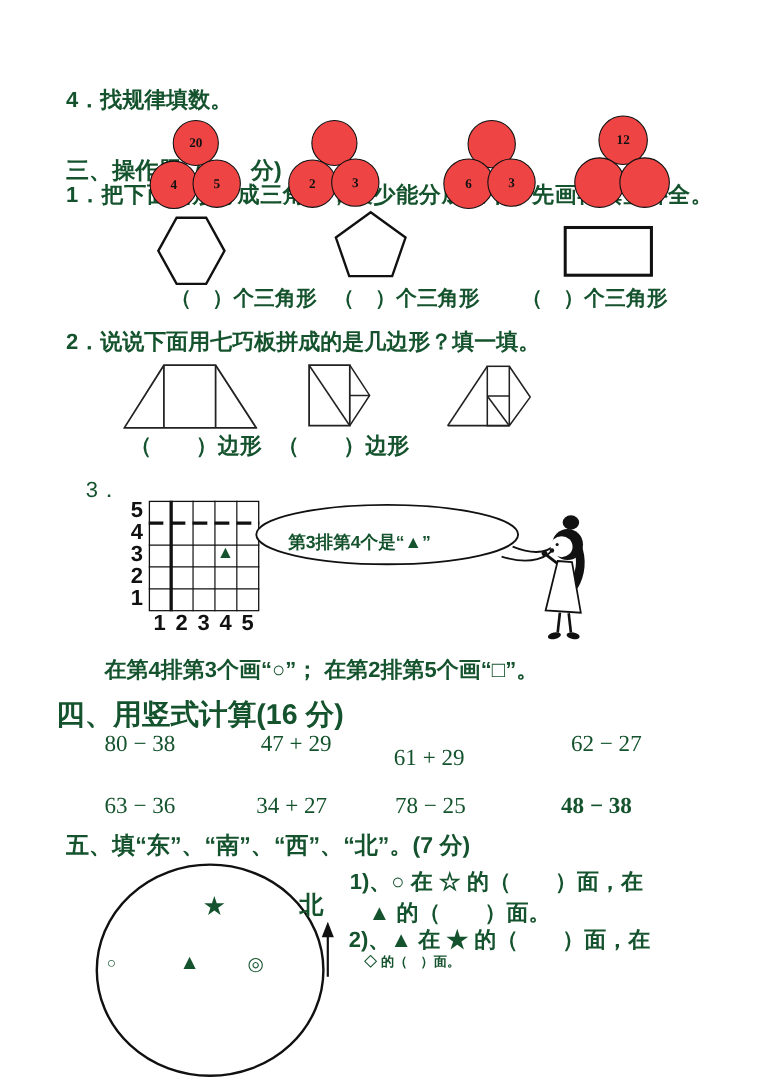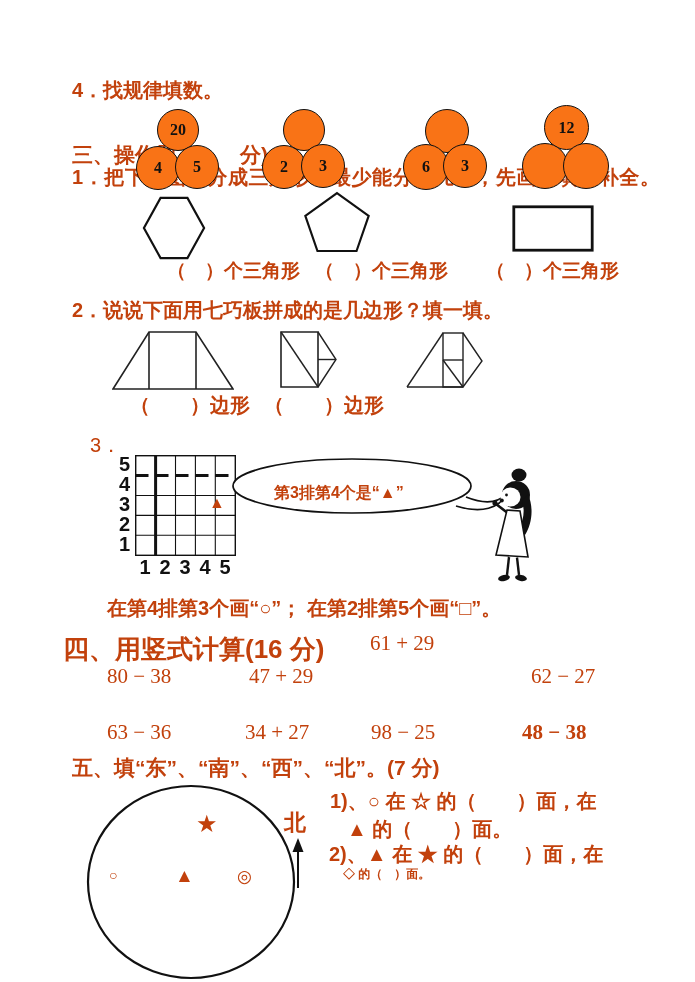--- a/index.html
+++ b/index.html
@@ -1,23 +1,23 @@
 <!DOCTYPE html>
 <html><head>
 <meta charset="utf-8">
 <style>
   html,body{margin:0;padding:0;background:#e8e8e8;}
   .page{position:relative;width:695px;height:982px;background:#ffffff;margin:0 auto;
         overflow:hidden;font-family:"Liberation Sans",sans-serif;color:#111;}
-  .t{position:absolute;white-space:nowrap;color:#c2410c;margin-left:12px;}
+  .t{position:absolute;white-space:nowrap;color:#14532d;}
   .cjk{font-weight:700;}
   .serif{font-family:"Liberation Serif",serif;font-weight:400;}
-  .pcircle{position:absolute;background:#f97316;border:1.6px solid #111;border-radius:50%;
+  .pcircle{position:absolute;background:#ef4444;border:1.6px solid #111;border-radius:50%;
            display:flex;align-items:center;justify-content:center;z-index:2;
-           font-family:"Liberation Serif",serif;font-weight:700;font-size:16px;}
+           font-family:"Liberation Serif",serif;font-weight:700;font-size:12px;}
   .under{z-index:1;}
   .glabel{position:absolute;font-weight:700;font-size:20px;text-align:center;}
   svg{display:block;}
 </style>
 </head>
 <body>
 
 <div class="page">
 
   <div class="t cjk" style="left:60px;top:77px;font-size:20px;">4．找规律填数。</div>
@@ -134,25 +134,25 @@
     <path d="M 30 91.5 L 32 109" stroke="#111" stroke-width="2.4"></path>
     <ellipse cx="17" cy="112" rx="6" ry="3" fill="#111" transform="rotate(-12 17 112)"></ellipse>
     <ellipse cx="34" cy="112" rx="6" ry="3" fill="#111" transform="rotate(10 34 112)"></ellipse>
   </svg>
 
   <div class="t cjk" style="left:95px;top:595px;font-size:20px;">在第4排第3个画“○”； 在第2排第5个画“□”。</div>
 
   <div class="t cjk" style="left:51px;top:632px;font-size:26px;">四、用竖式计算(16 分)</div>
   <div class="t serif" style="left:95px;top:664px;font-size:21px;">80 − 38</div>
   <div class="t serif" style="left:237px;top:664px;font-size:21px;">47 + 29</div>
-  <div class="t serif" style="left:358px;top:631px;font-size:21px;">61 + 29</div>
+  <div class="t serif" style="left:358px;top:676px;font-size:21px;">61 + 29</div>
   <div class="t serif" style="left:519px;top:664px;font-size:21px;text-align:right;">62 − 27</div>
   <div class="t serif" style="left:95px;top:720px;font-size:21px;">63 − 36</div>
   <div class="t serif" style="left:233px;top:720px;font-size:21px;">34 + 27</div>
-  <div class="t serif" style="left:359px;top:720px;font-size:21px;">98 − 25</div>
+  <div class="t serif" style="left:359px;top:720px;font-size:21px;">78 − 25</div>
   <div class="t serif" style="left:510px;top:720px;font-size:21px;font-weight:bold;">48 − 38</div>
 
   <div class="t cjk" style="left:60px;top:754px;font-size:21px;">五、填“东”、“南”、“西”、“北”。(7 分)</div>
 
   <svg style="position:absolute;left:84px;top:783px;" width="216" height="199" viewBox="0 0 216 199">
     <ellipse cx="107" cy="99" rx="103" ry="96" fill="none" stroke="#111" stroke-width="2.2"></ellipse>
   </svg>
   <div class="t" style="left:184px;top:810px;font-size:24px;">★</div>
   <div class="t" style="left:97px;top:867px;font-size:14px;">○</div>
   <div class="t" style="left:163px;top:865px;font-size:19px;">▲</div>

